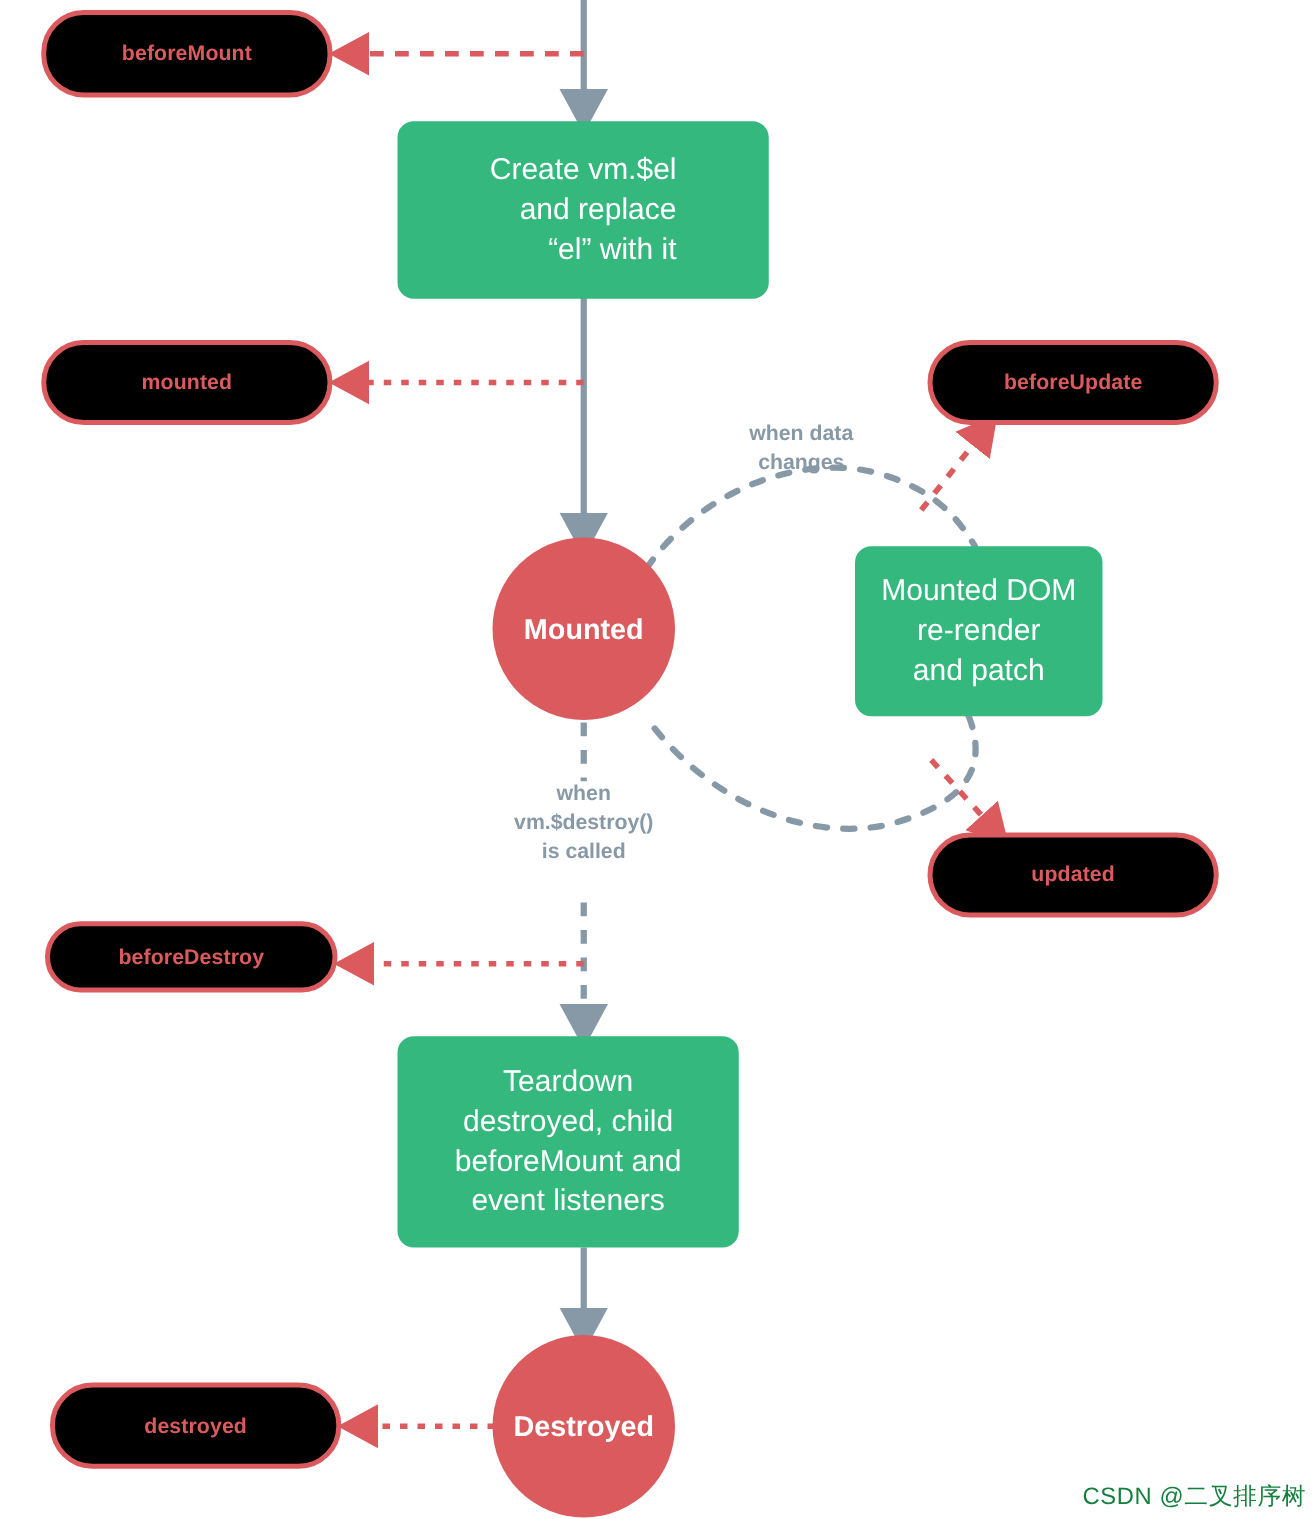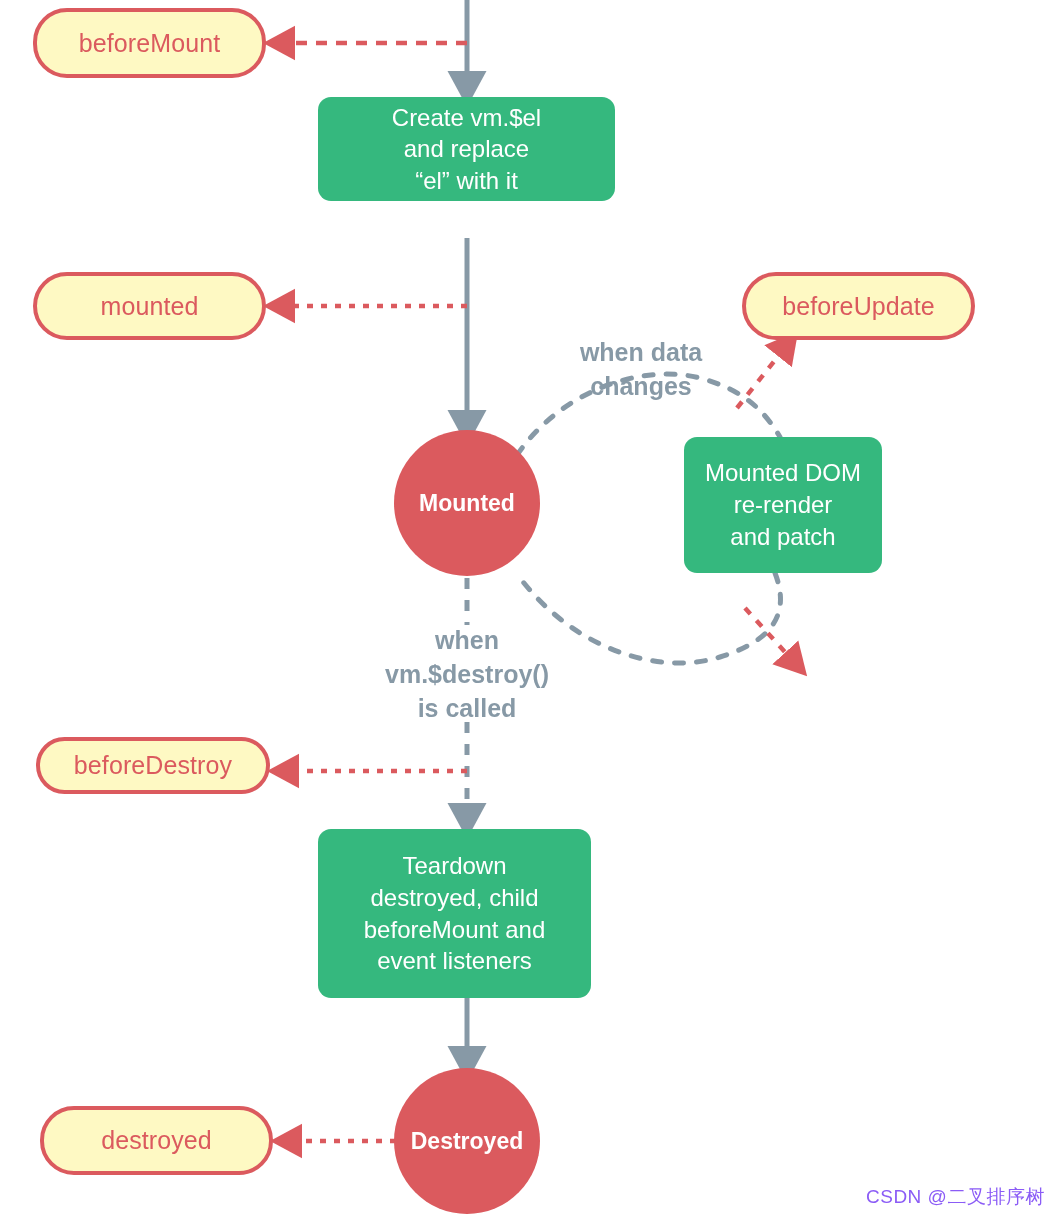--- a/index.html
+++ b/index.html
@@ -25,27 +25,27 @@
     height: 1215px;
     pointer-events: none;
   }
 
   
   .hook-pill {
     position: absolute;
     box-sizing: border-box;
     border: 4px solid #DB5A5E;
     border-radius: 34px;
-    background: #fef9c3;
+    background: #000000;
     display: flex;
     align-items: center;
     justify-content: center;
     color: #DB5A5E;
-    font-weight: normal;
-    font-size: 25px;
+    font-weight: bold;
+    font-size: 17px;
     letter-spacing: 0.1px;
     z-index: 3;
   }
 
   
   .proc-box {
     position: absolute;
     box-sizing: border-box;
     background: #35B87E;
     border-radius: 13px;
@@ -72,30 +72,30 @@
     font-weight: bold;
     font-size: 23px;
     z-index: 3;
   }
 
   
   .note-label {
     position: absolute;
     color: #8799A6;
     font-weight: bold;
-    font-size: 25px;
+    font-size: 17px;
     line-height: 1.35;
     text-align: center;
     z-index: 4;
   }
 
   
   .watermark {
     position: absolute;
-    color: #8b5cf6;
+    color: #15803d;
     font-size: 19px;
     letter-spacing: 0.5px;
     z-index: 5;
   }
 </style>
 </head>
 <body>
 
 <div id="stage">
 
@@ -135,26 +135,27 @@
 
     <line x1="410" y1="1141" x2="288" y2="1141" stroke="#DB5A5E" stroke-width="4.5" stroke-dasharray="6 8" marker-end="url(#red-head)"></line>
   </svg>
 
   <div class="hook-pill" style="left:33px;  top:8px;    width:233px; height:70px;">beforeMount</div>
 
   <div class="hook-pill" style="left:33px;  top:272px;  width:233px; height:68px;">mounted</div>
 
   <div class="hook-pill" style="left:742px; top:272px;  width:233px; height:68px;">beforeUpdate</div>
 
+  <div class="hook-pill" style="left:742px; top:666px;  width:233px; height:68px;">updated</div>
 
   <div class="hook-pill" style="left:36px;  top:737px;  width:234px; height:57px;">beforeDestroy</div>
 
   <div class="hook-pill" style="left:40px;  top:1106px; width:233px; height:69px;">destroyed</div>
 
-  <div class="proc-box" style="left:318px; top:97px; width:297px; height:104px;">
+  <div class="proc-box" style="left:318px; top:97px; width:297px; height:142px;text-align:right;">
     <div>
       <div>Create vm.$el</div>
       <div>and replace</div>
       <div>“el” with it</div>
     </div>
   </div>
 
   <div class="proc-box" style="left:684px; top:437px; width:198px; height:136px;">
     <div>
       <div>Mounted DOM</div>

